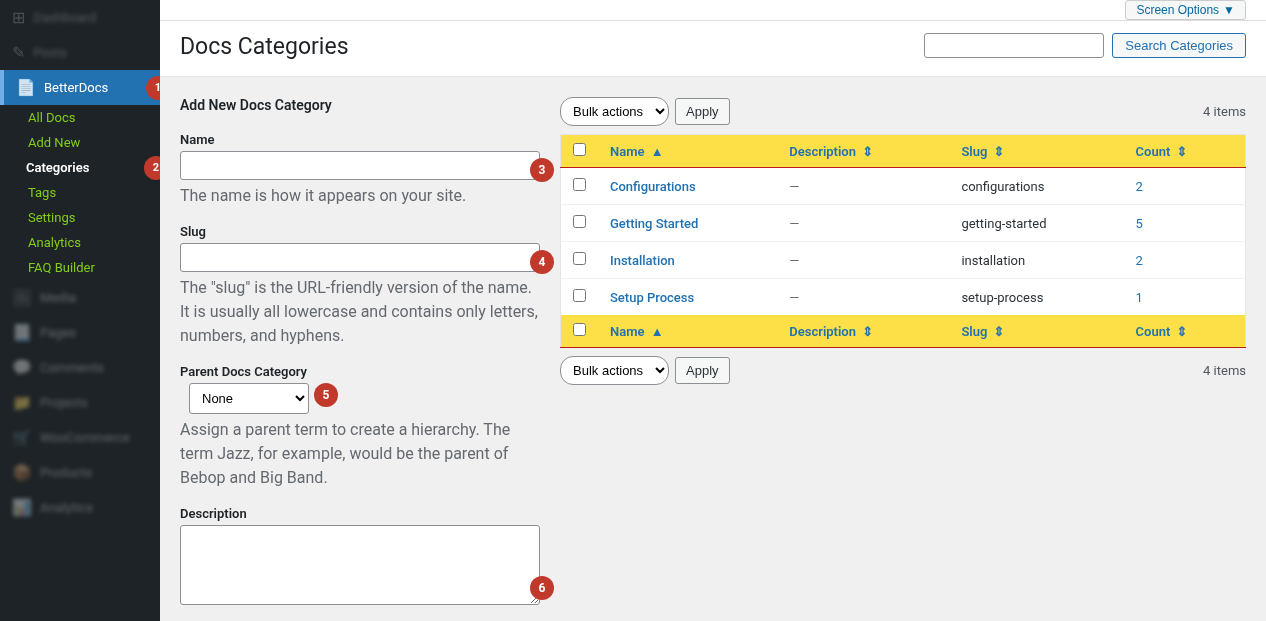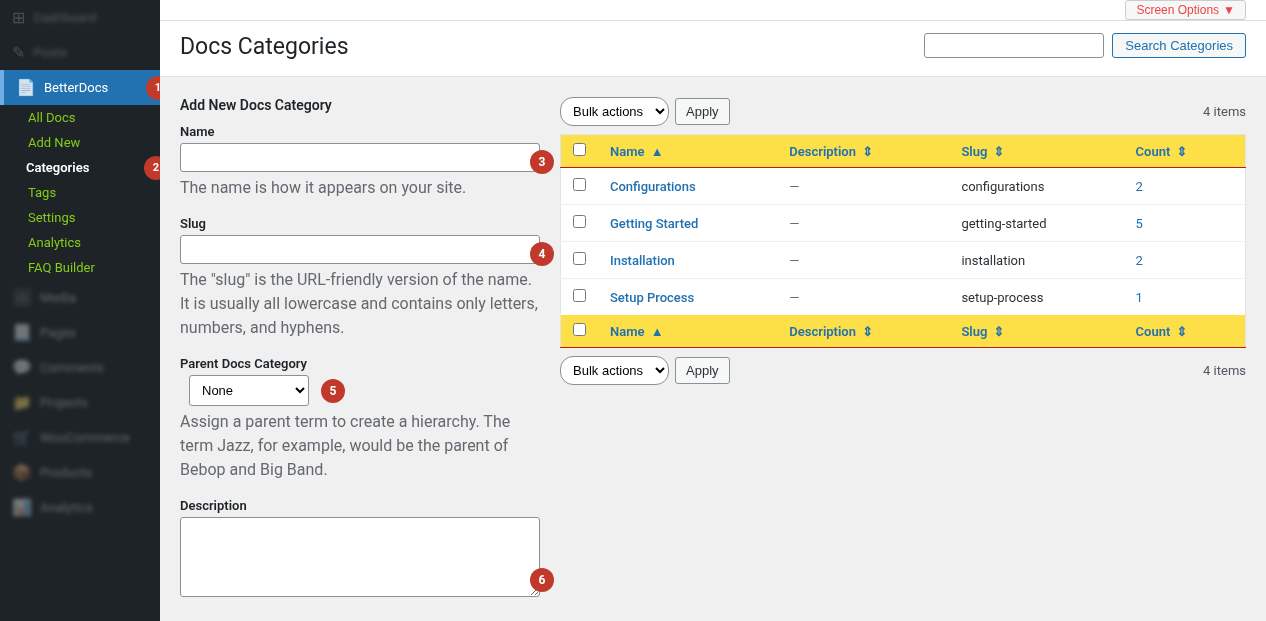--- a/index.html
+++ b/index.html
@@ -49,21 +49,21 @@
       align-items: center;
       justify-content: flex-end;
     }
     .screen-options-btn {
       background: #f6f7f7;
       border: 1px solid #ccc;
       border-radius: 3px;
       padding: 2px 10px;
       font-size: 12px;
       cursor: pointer;
-      color: #ef4444;
+      color: #0369a1;
       display: flex;
       align-items: center;
       gap: 4px;
     }
 
     
     .page-header {
       background: #fff;
       padding: 12px 20px 8px;
       border-bottom: 1px solid #e2e4e7;
@@ -109,21 +109,21 @@
 
     
     .add-form {
       width: 360px;
       flex-shrink: 0;
     }
     .add-form h2 {
       font-size: 14px;
       font-weight: 600;
       color: #1d2327;
-      margin-bottom: 11px;
+      margin-bottom: 19px;
     }
     .form-group { margin-bottom: 16px; }
     .form-label {
       display: block;
       font-size: 13px;
       font-weight: 600;
       color: #1d2327;
       margin-bottom: 4px;
     }
     .form-input {
@@ -341,21 +341,21 @@
 
       <div class="form-group annotated" style="position:relative;">
         <label class="form-label">Slug</label>
         <input class="form-input" type="text" style="">
         <span class="annotation" style="right:-14px; top:26px;">4</span>
         <p class="form-hint">The "slug" is the URL-friendly version of the name. It is usually all lowercase and contains only letters, numbers, and hyphens.</p>
       </div>
 
       <div class="form-group annotated" style="position:relative;">
         <label class="form-label">Parent Docs Category</label>
-        <div style="display:flex; align-items:center; gap:12px;padding-left:9px;">
+        <div style="display:flex; gap:5px;padding-left:9px;">
           <select class="form-select">
             <option>None</option>
           </select>
           <span class="annotation" style="position:static; width:24px; height:24px; border-radius:50%; background:#c0392b; color:#fff; font-size:12px; font-weight:700; display:inline-flex; align-items:center; justify-content:center;">5</span>
         </div>
         <p class="form-hint">Assign a parent term to create a hierarchy. The term Jazz, for example, would be the parent of Bebop and Big Band.</p>
       </div>
 
       <div class="form-group annotated" style="position:relative;">
         <label class="form-label">Description</label>

